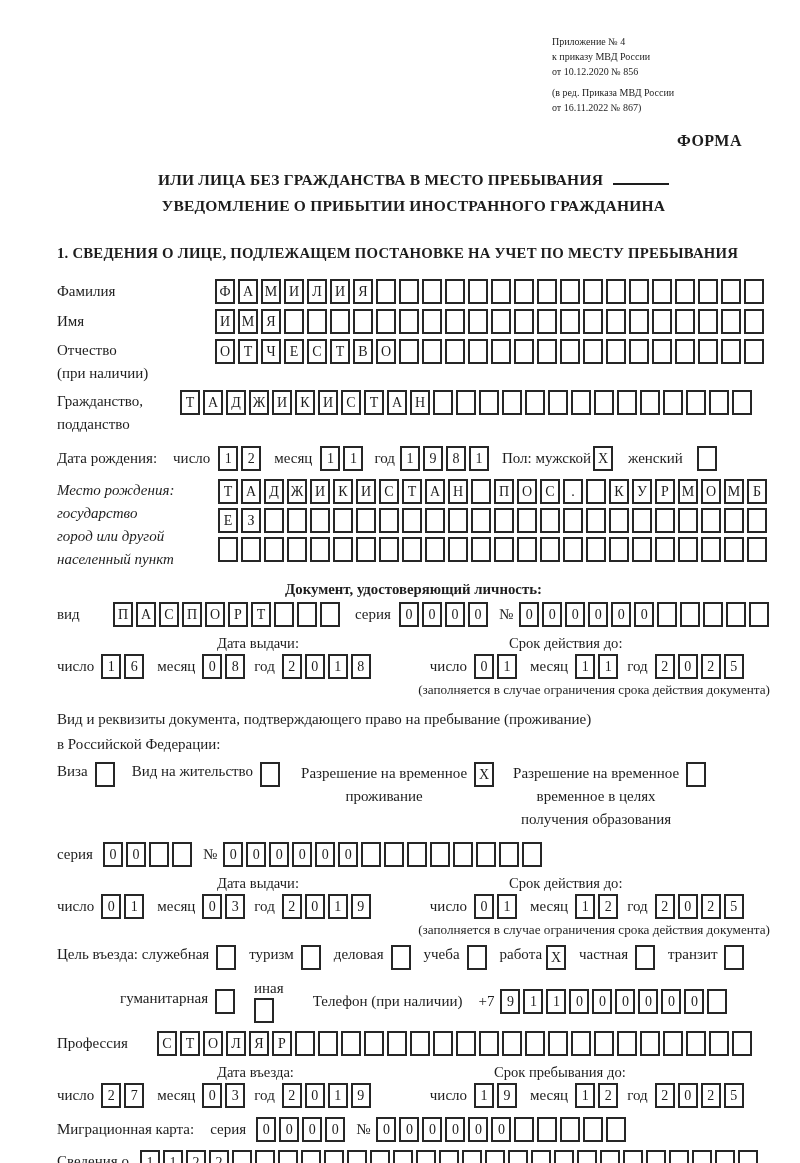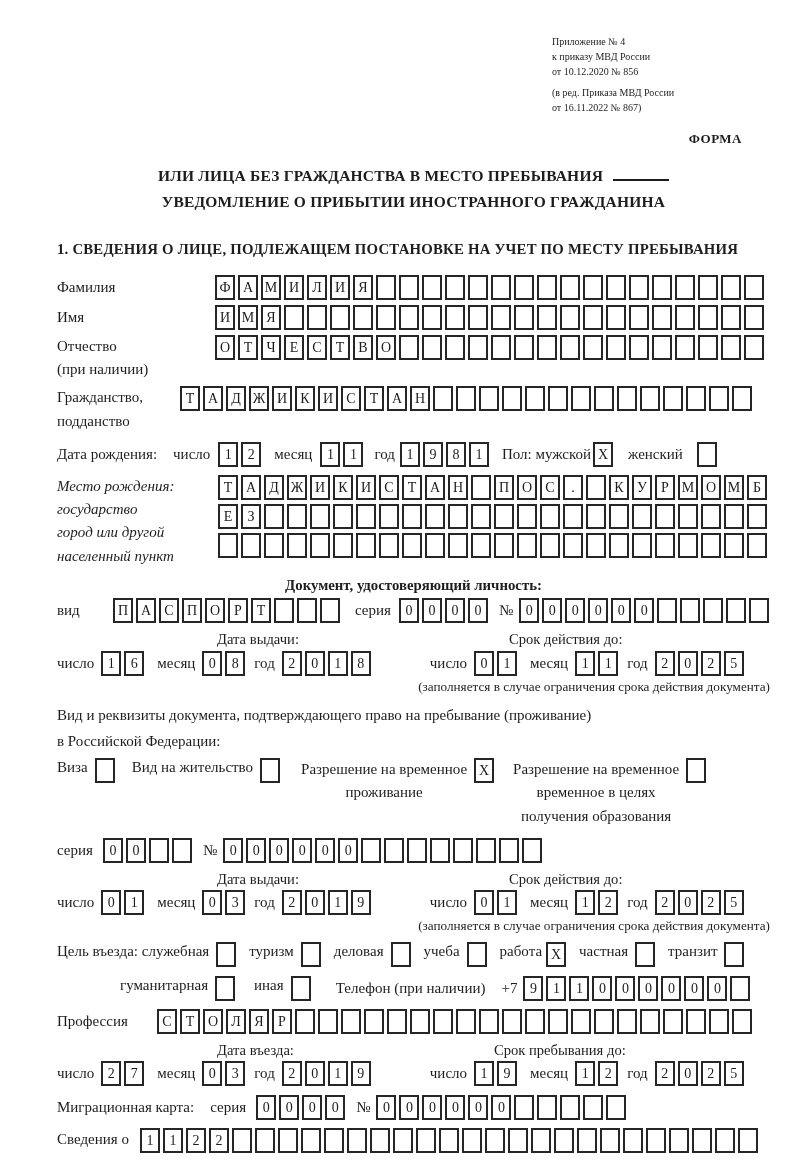--- a/index.html
+++ b/index.html
@@ -6,21 +6,21 @@
   .page{
     width:800px;height:1163px;box-sizing:border-box;
     background:#fff;color:#1d1d1d;position:relative;overflow:hidden;
     font-family:"Liberation Serif","DejaVu Serif",serif;
     font-size:15px;line-height:1.25;
     padding:34px 30px 20px 57px;
     margin:0 auto;
   }
   .hdr{margin-left:auto;width:218px;font-size:10px;line-height:1.5;}
   .hdr .amend{margin-top:6px;}
-  .forma{width:100%;text-align:right;font-weight:bold;font-size:13px;letter-spacing:.5px;padding-right:28px;box-sizing:border-box;margin-top:16px;}
+  .forma{width:100%;text-align:right;font-weight:bold;font-size:16px;letter-spacing:.5px;padding-right:28px;box-sizing:border-box;margin-top:16px;}
   .title{text-align:center;font-weight:bold;font-size:15.5px;line-height:1.65;margin-top:16px;letter-spacing:.2px;}
   .blank-line{display:inline-block;width:56px;border-bottom:2px solid #1d1d1d;height:12px;margin-left:10px;}
   .sec-head{font-weight:bold;font-size:14.8px;margin-top:26px;letter-spacing:.2px;}
   .frow{display:flex;align-items:center;margin-top:5px;}
   .frow.start{align-items:flex-start;}
   .lbl{flex:none;}
   .cells{display:flex;flex:none;}
   .cell{
     flex:none;display:inline-block;width:16px;height:21px;
     border:2px solid #262626;margin-right:3px;
@@ -554,21 +554,21 @@
     </span>
   </div>
 
   <div class="frow" style="margin-top:9px;">
     <span class="chk-item" style="margin-left:63px;margin-right:16px;">
       <span class="txt">гуманитарная</span>
       <span class="cells">
           <span class="cell"></span>
         </span>
     </span>
-    <span class="chk-item" style="margin-right:22px;">
+    <span class="chk-item" style="margin-right:22px;flex-direction:column;">
       <span class="txt">иная</span>
       <span class="cells">
           <span class="cell"></span>
         </span>
     </span>
     <span class="lbl" style="margin-right:16px;">Телефон (при наличии)</span>
     <span class="lbl" style="margin-right:6px;">+7</span>
     <span class="cells">
         <span class="cell">9</span>
         <span class="cell">1</span>

